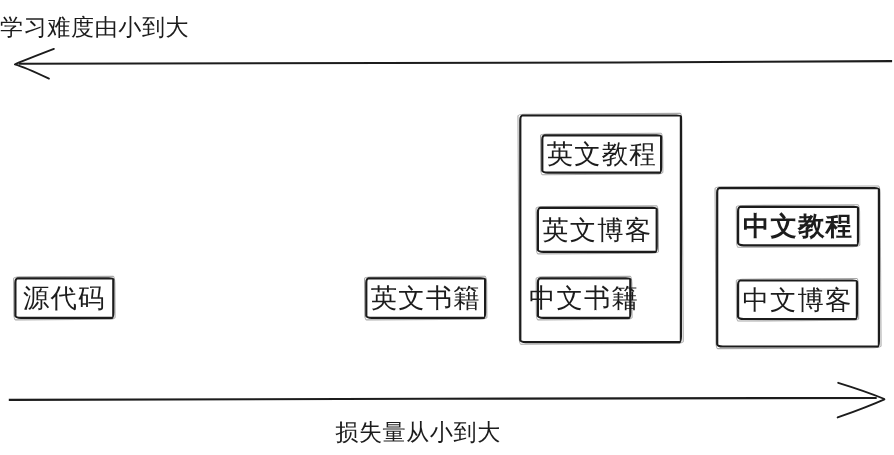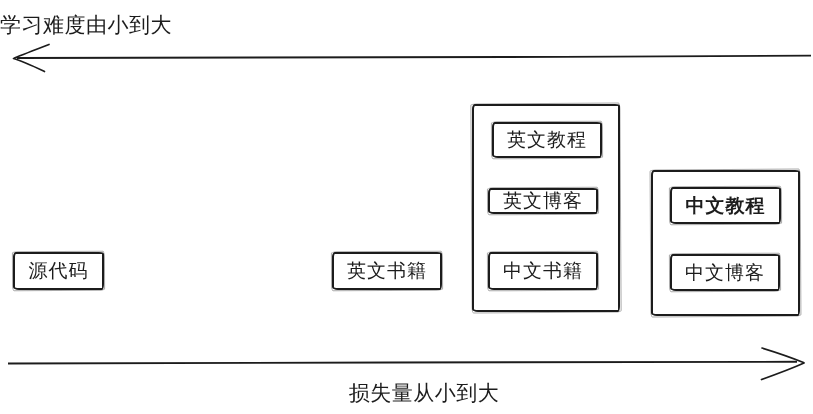--- a/index.html
+++ b/index.html
@@ -13,21 +13,21 @@
     overflow: hidden;
   }
   .axis-label {
     position: absolute;
     font-size: 21px;
     letter-spacing: 0.5px;
     color: var(--stroke, #1c1c1c);
     white-space: nowrap;
   }
   .axis-label.top    { top: 11px;  left: 0; width: 750px; text-align: left; }
-  .axis-label.bottom { top: 379px; left: 0; width: 760px; text-align: center; padding-left: 44px; }
+  .axis-label.bottom { top: 379px; left: 0; width: 760px; text-align: center; }
   .arrow { position: absolute; display: block; }
   .arrow.top    { top: 40px;  left: 0; }
   .arrow.bottom { top: 344px; left: 0; }
   .sketch-box {
     position: absolute;
     border: 2px solid var(--stroke, #1c1c1c);
     border-radius: 3px 5px 2px 6px / 5px 2px 6px 3px;
     background: #ffffff;
     box-sizing: border-box;
   }
@@ -35,21 +35,21 @@
     content: "";
     position: absolute;
     inset: -3px;
     border: 1px solid rgba(28,28,28,0.38);
     border-radius: 6px 2px 7px 2px / 2px 7px 2px 6px;
     transform: rotate(-0.35deg);
     pointer-events: none;
   }
   .node { display: flex; align-items: center; justify-content: center; }
   .node-label {
-    font-size: 19px;
+    font-size: 24px;
     letter-spacing: 1px;
     white-space: nowrap;
     color: var(--stroke, #1c1c1c);
   }
   .group { background: #ffffff; }
 </style>
 </head>
 <body>
 
 <div class="canvas">
@@ -68,24 +68,24 @@
 
 
   <div class="sketch-box node" style="left:332px; top:252px; width:110px; height:38px;">
     <span class="node-label">英文书籍</span>
   </div>
 
   <div class="sketch-box group" style="left:472px; top:104px; width:148px; height:208px;">
     <div class="sketch-box node" style="left:18px; top:16px; width:110px; height:36px;">
       <span class="node-label">英文教程</span>
     </div>
-    <div class="sketch-box node" style="left:14px; top:82px; width:110px; height:26px;">
+    <div class="sketch-box node" style="left:14px; top:82px; width:110px; height:42px;">
       <span class="node-label">英文博客</span>
     </div>
-    <div class="sketch-box node" style="left:14px; top:146px; width:110px; height:38px;">
+    <div class="sketch-box node" style="left:14px; top:146px; width:86px; height:38px;">
       <span class="node-label">中文书籍</span>
     </div>
   </div>
 
   <div class="sketch-box group" style="left:651px; top:170px; width:149px; height:146px;">
     <div class="sketch-box node" style="left:17px; top:15px; width:111px; height:37px;font-weight:bold;">
       <span class="node-label">中文教程</span>
     </div>
     <div class="sketch-box node" style="left:17px; top:82px; width:110px; height:37px;">
       <span class="node-label">中文博客</span>

